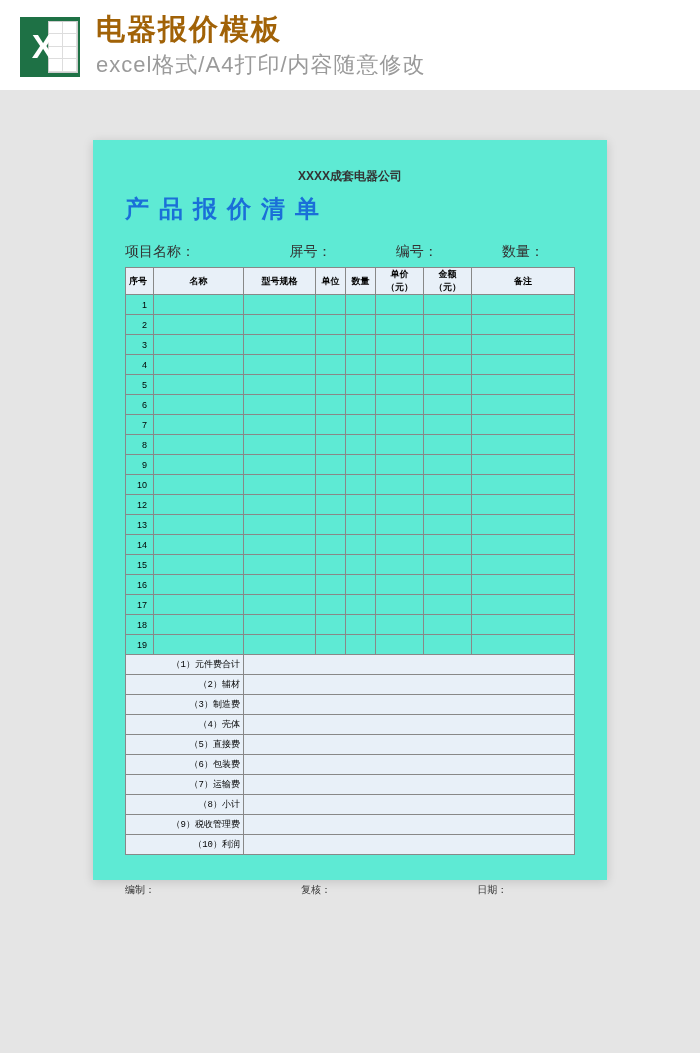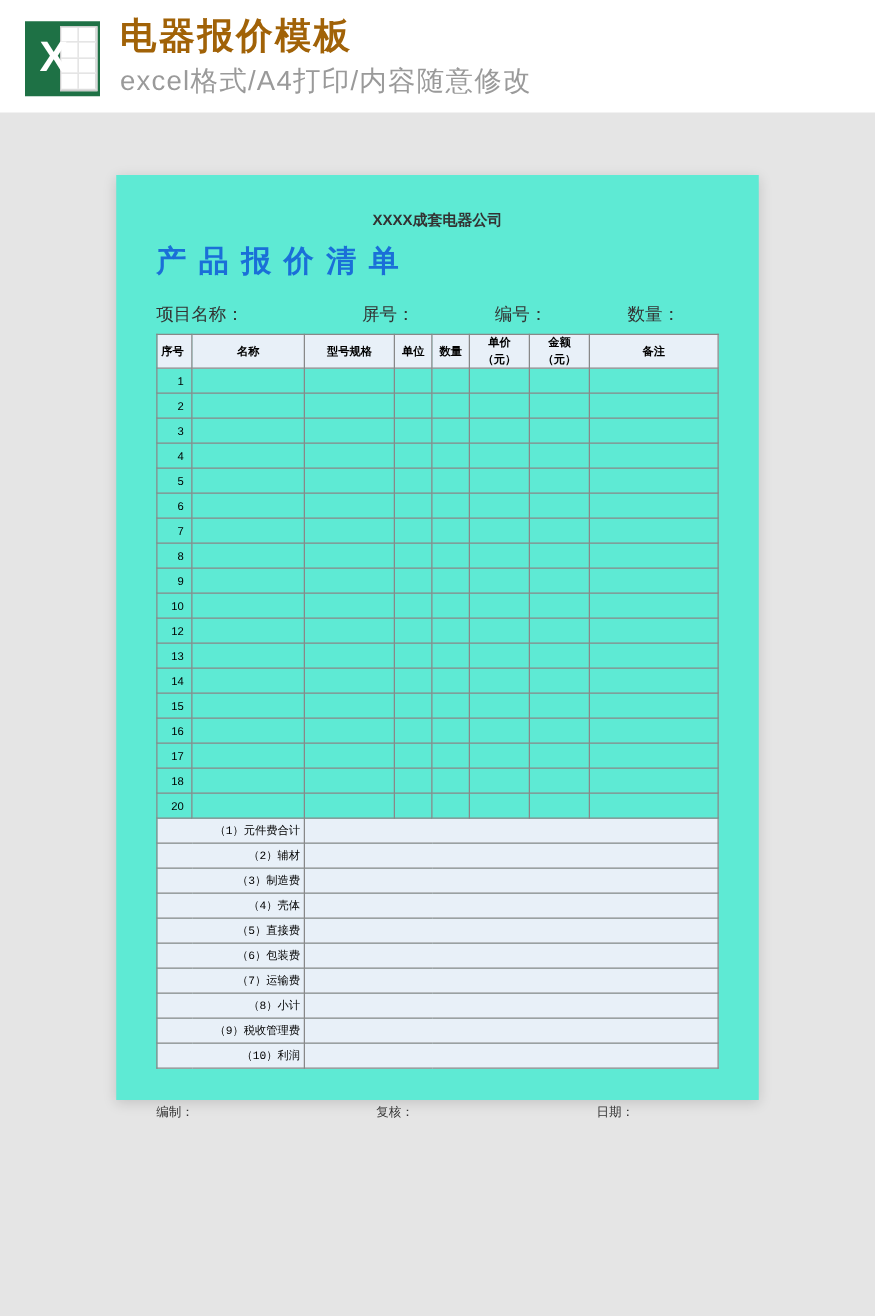--- a/index.html
+++ b/index.html
@@ -375,21 +375,21 @@
           <td class="col-seq">18</td>
           <td></td>
           <td></td>
           <td></td>
           <td></td>
           <td></td>
           <td></td>
           <td></td>
         </tr>
         <tr>
-          <td class="col-seq">20</td>
+          <td class="col-seq">19</td>
           <td></td>
           <td></td>
           <td></td>
           <td></td>
           <td></td>
           <td></td>
           <td></td>
         </tr>
       </tbody>
     <tbody id="summary-rows">

